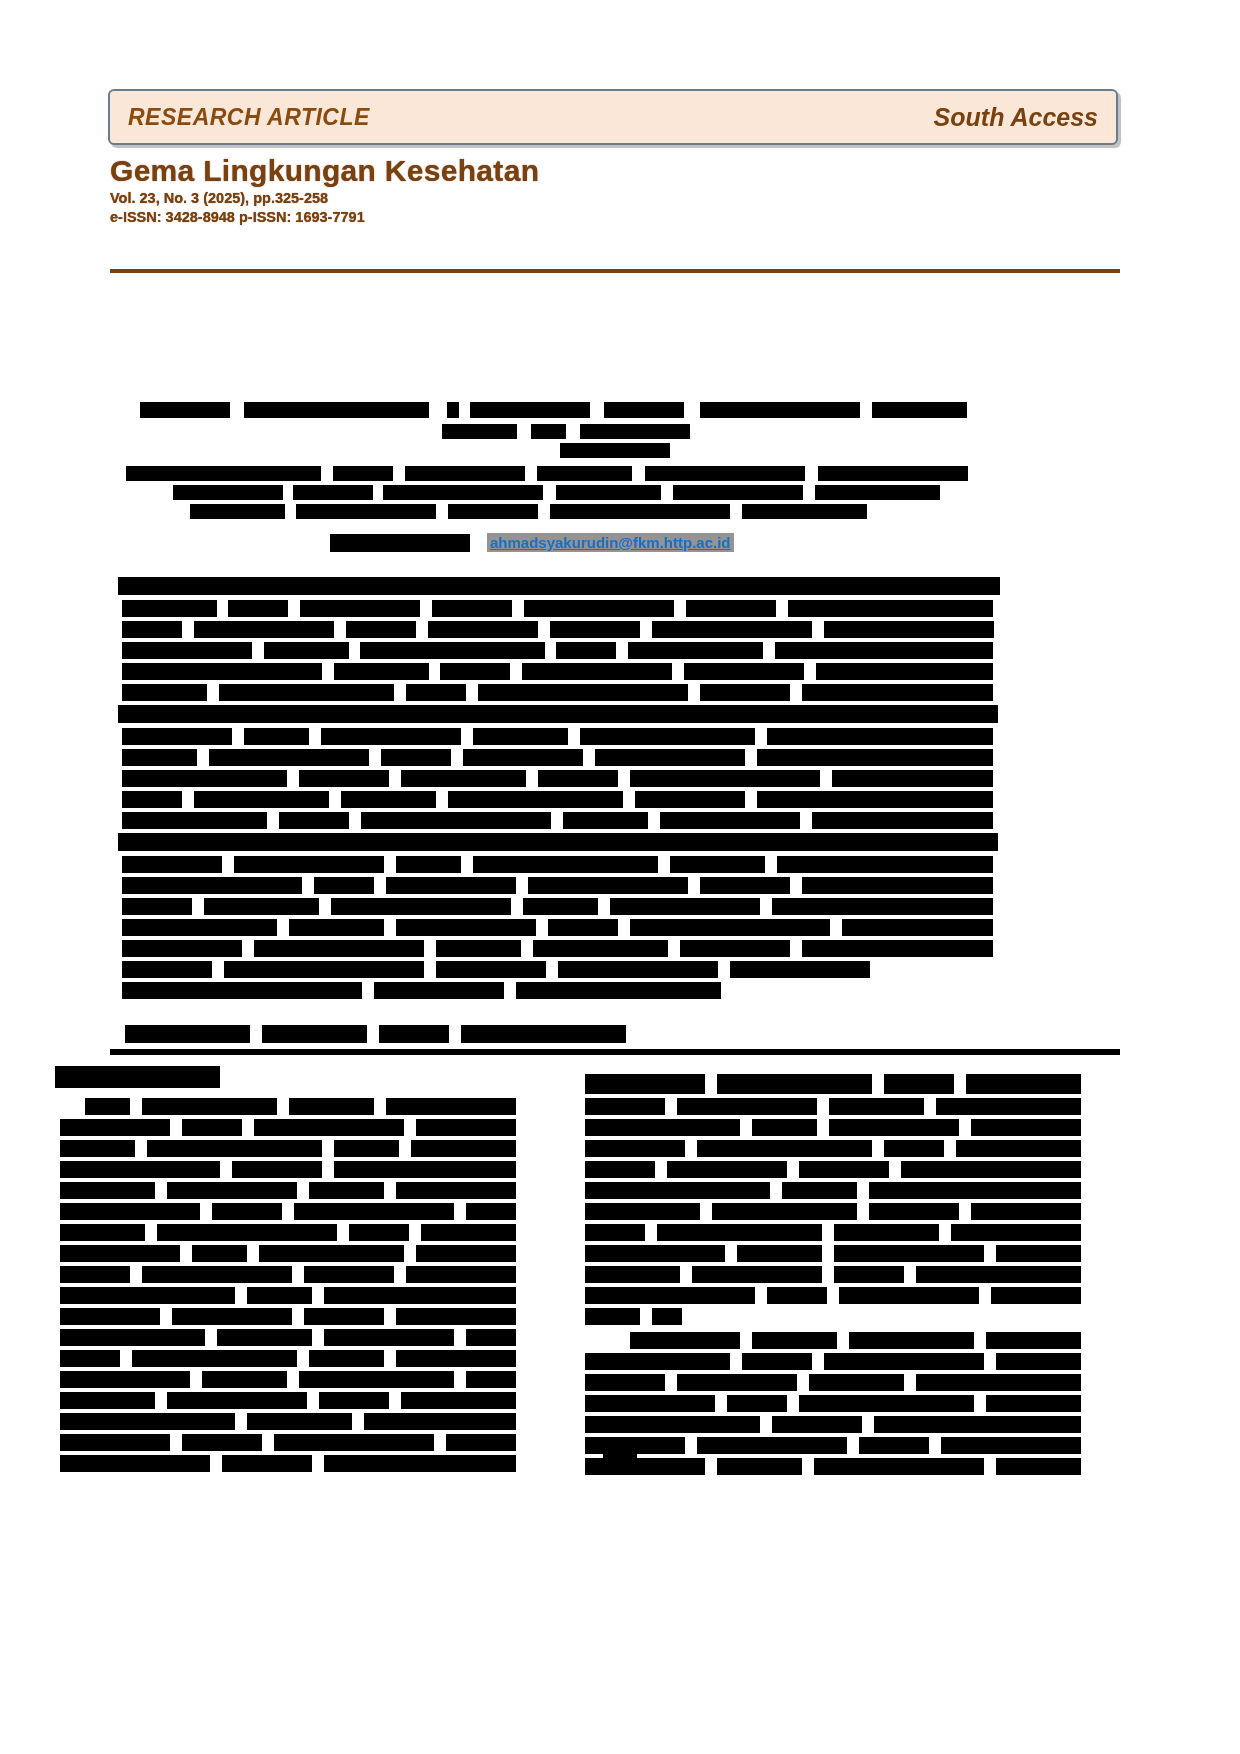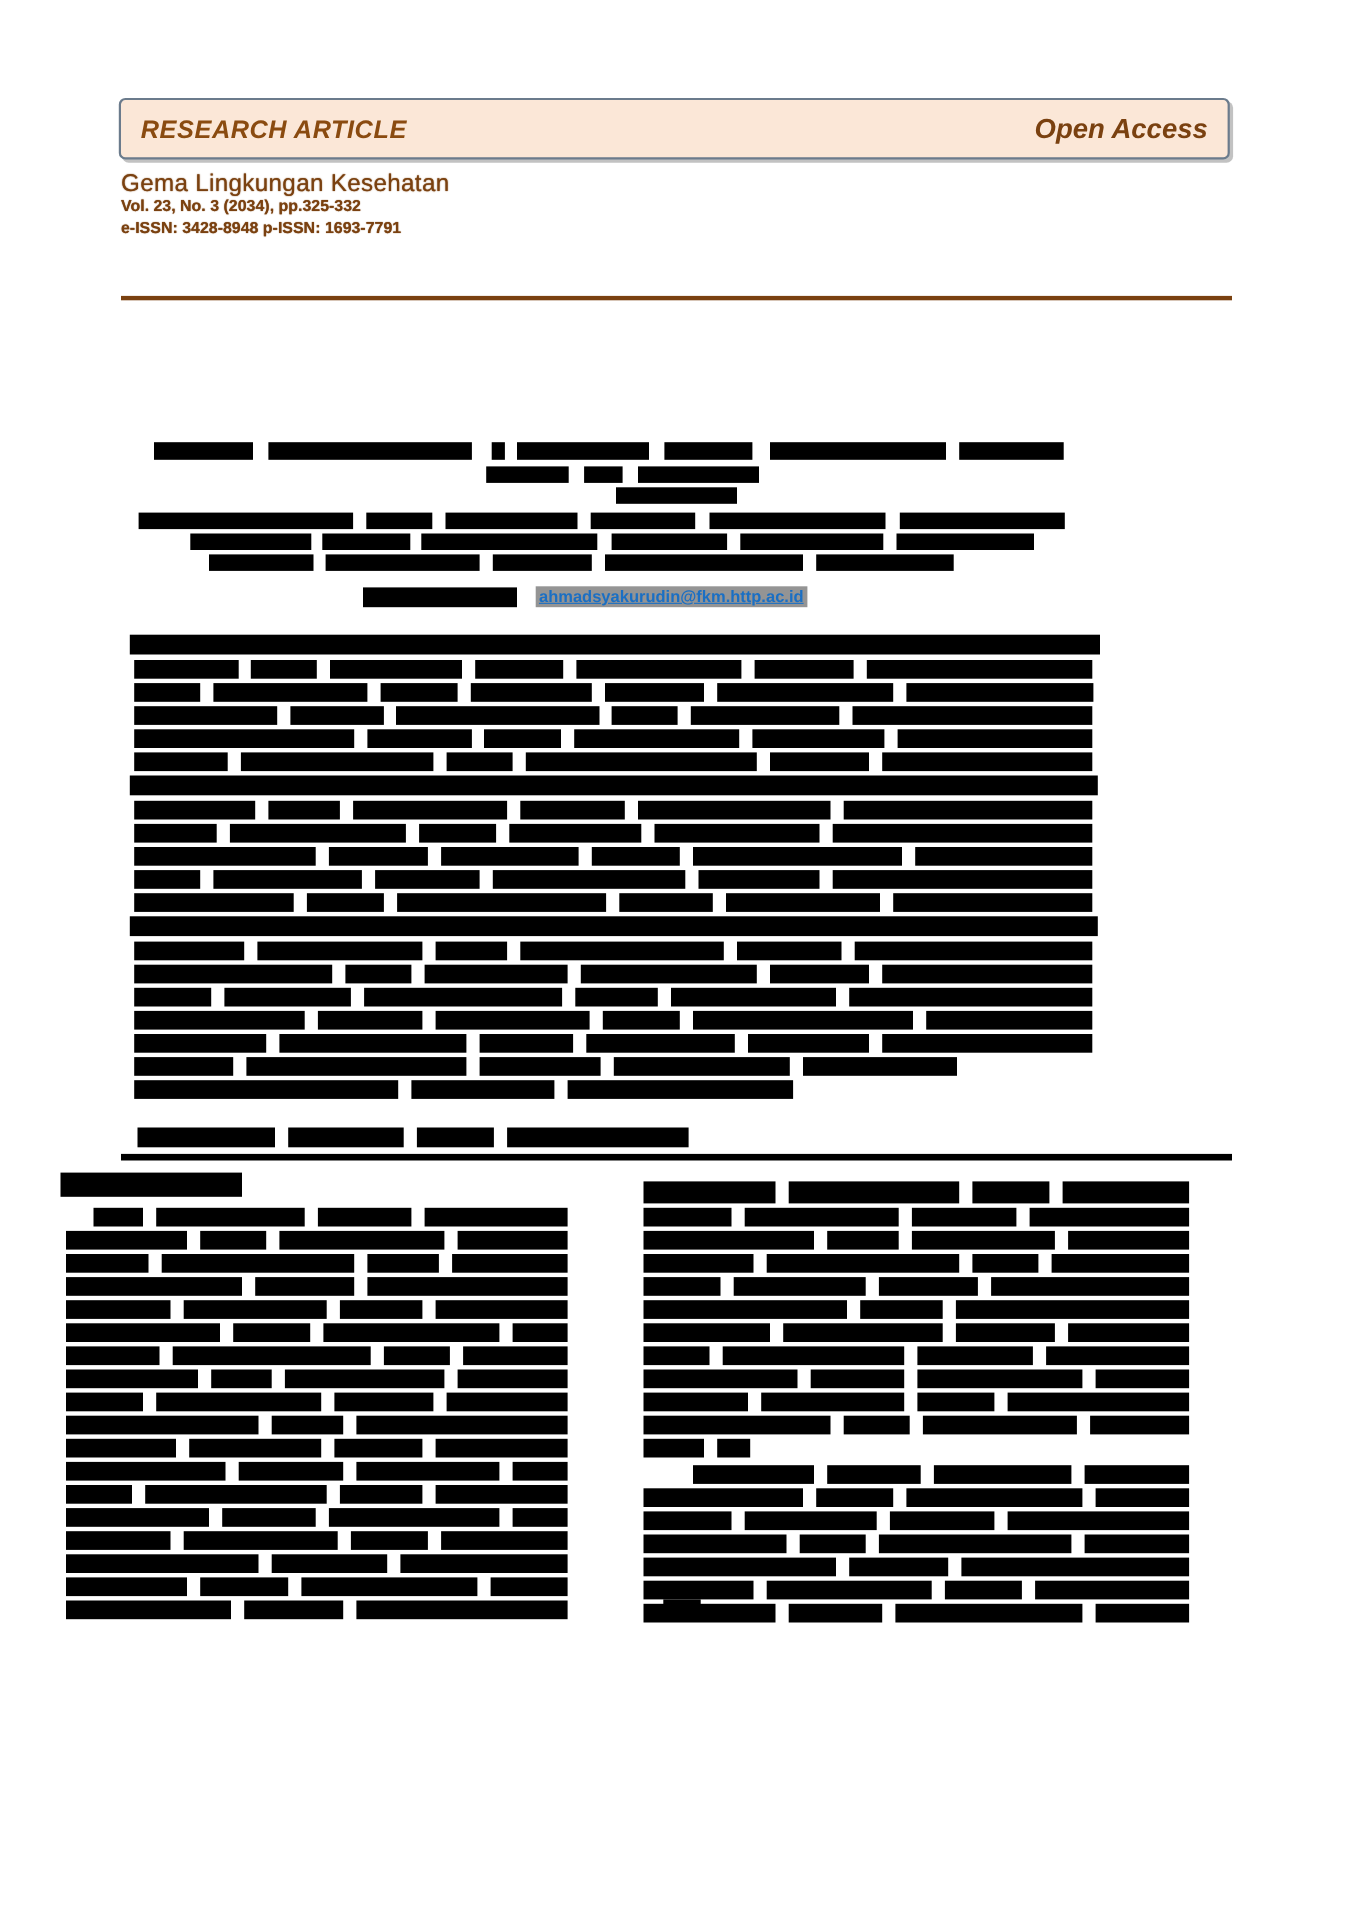--- a/index.html
+++ b/index.html
@@ -60,22 +60,22 @@
 
   
   .masthead {
     position: absolute;
     left: 110px;
     top: 140px;
     width: 1010px;
   }
   .journal-name {
     font-family: "Liberation Sans", sans-serif;
-    font-weight: normal;
-    font-size: 22px;
+    font-weight: bold;
+    font-size: 30px;
     color: #7a4110;
     letter-spacing: 0.3px;
     line-height: 1.15;
     
     text-shadow: 0 0 1.2px #7a4110;
   }
   .journal-meta {
     font-family: "Liberation Sans", sans-serif;
     font-weight: bold;
     font-size: 14.5px;
@@ -177,27 +177,27 @@
     padding: 0 6px;
   }
 </style>
 </head>
 <body>
 
 <div class="page">
 
   <div class="banner">
     <div class="banner-left">RESEARCH ARTICLE</div>
-    <div class="banner-right">Open Access</div>
+    <div class="banner-right">South Access</div>
   </div>
 
   <div class="masthead">
     <div class="journal-name">Gema Lingkungan Kesehatan</div>
     <div class="journal-meta">
-      <span class="row">Vol. 23, No. 3 (2034), pp.325-332</span>
+      <span class="row">Vol. 23, No. 3 (2025), pp.325-258</span>
       <span class="row">e-ISSN: 3428-8948   p-ISSN: 1693-7791</span>
     </div>
   </div>
   <div class="rule"></div>
 
 
   <div class="blk" style="left:140px;  top:388px; width:90px;  height:16px;"></div>
   <div class="blk" style="left:244px;  top:388px; width:185px; height:16px;"></div>
   <div class="blk" style="left:447px;  top:388px; width:12px;  height:16px;"></div>
   <div class="blk" style="left:470px;  top:388px; width:120px; height:16px;"></div>

